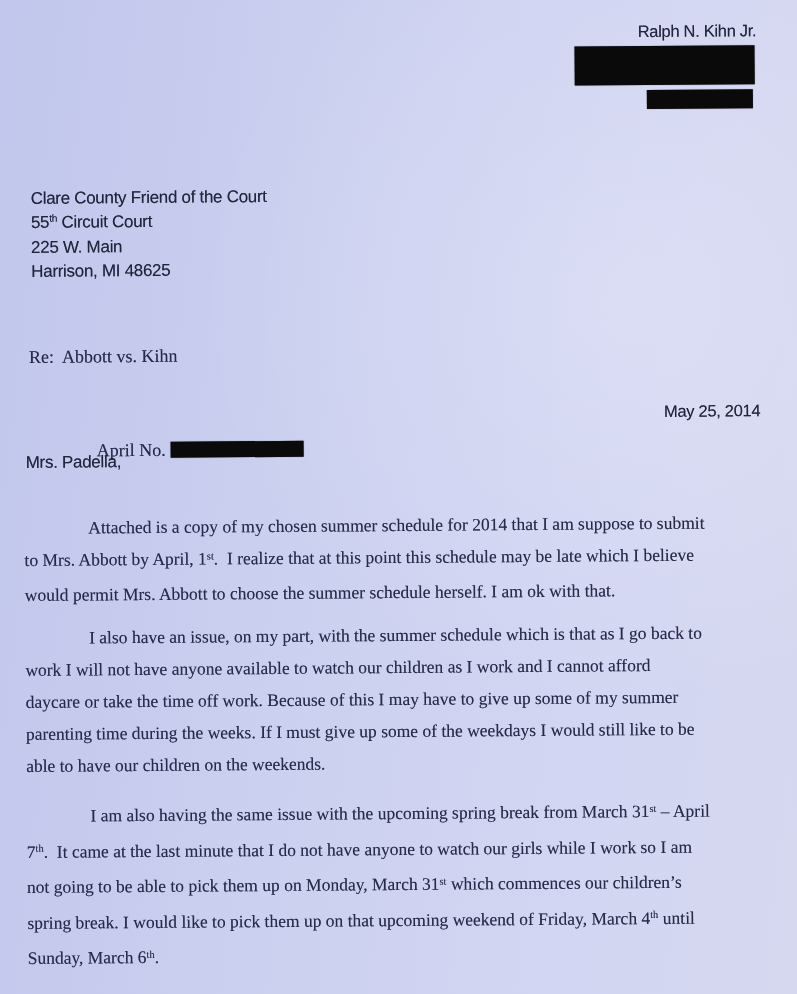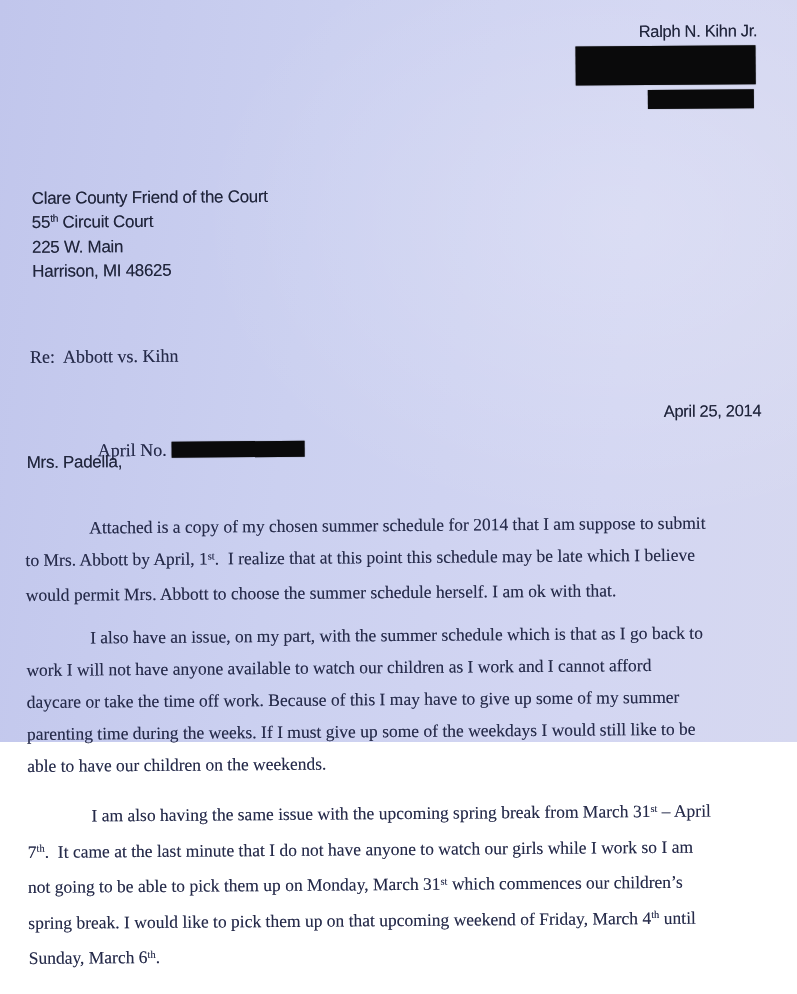--- a/index.html
+++ b/index.html
@@ -5,21 +5,21 @@
   html, body {
     margin: 0;
     padding: 0;
     width: 797px;
     height: 994px;
     overflow: hidden;
   }
   .scan {
     position: relative;
     width: 797px;
-    height: 742px;
+    height: 994px;
     background:
       radial-gradient(90% 70% at 78% 30%, rgba(255,255,255,0.18) 0%, rgba(255,255,255,0) 60%),
       radial-gradient(145% 125% at 50% 48%, rgba(10,10,40,0) 68%, rgba(25,25,70,0.13) 100%),
       linear-gradient(97deg, #c1c6ec 0%, #cbd0f0 38%, #d3d6f2 75%, #d6d8f0 100%);
   }
   .tilt {
     position: absolute;
     inset: 0;
     transform: rotate(-0.45deg);
     transform-origin: 50% 50%;
@@ -116,21 +116,21 @@
 
     <div class="address sans"><div class="line">Clare County Friend of the Court</div><div class="line">55<sup>th</sup> Circuit Court</div><div class="line">225 W. Main</div><div class="line">Harrison, MI 48625</div></div>
 
     <div class="re-block serif">
       <div class="re-line">Re:  Abbott vs. Kihn</div>
       <div class="case-line">
         <span>April No. </span><span class="case-redact"></span>
       </div>
     </div>
 
-    <div class="date sans">April 25, 2014</div>
+    <div class="date sans">May 25, 2014</div>
 
     <div class="salutation sans">Mrs. Padella,</div>
 
     <div class="para para-1 serif">
         <div class="line">Attached is a copy of my chosen summer schedule for 2014 that I am suppose to submit</div>
         <div class="line">to Mrs. Abbott by April, 1<sup>st</sup>.  I realize that at this point this schedule may be late which I believe</div>
         <div class="line">would permit Mrs. Abbott to choose the summer schedule herself. I am ok with that.</div>
       </div>
 
     <div class="para para-2 serif">

